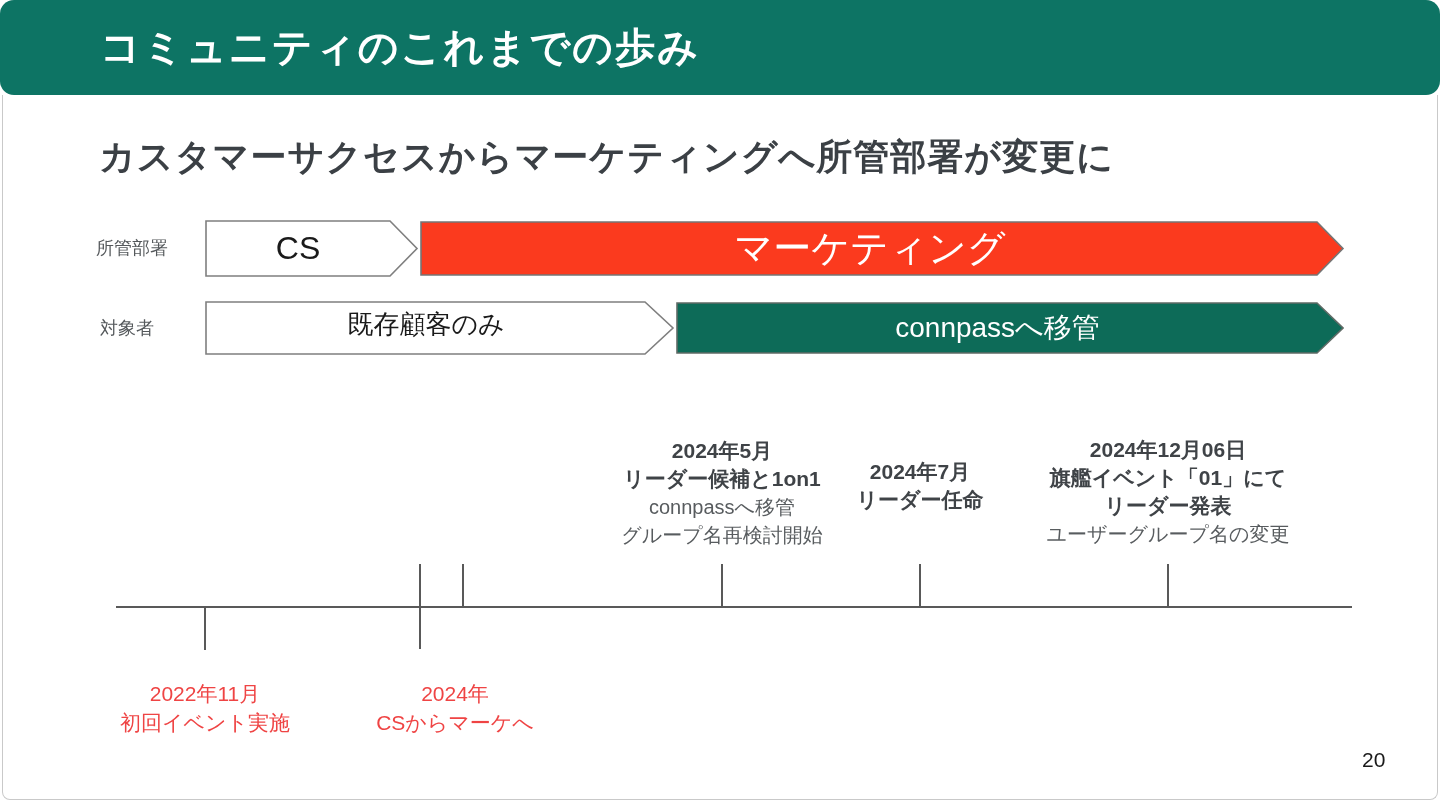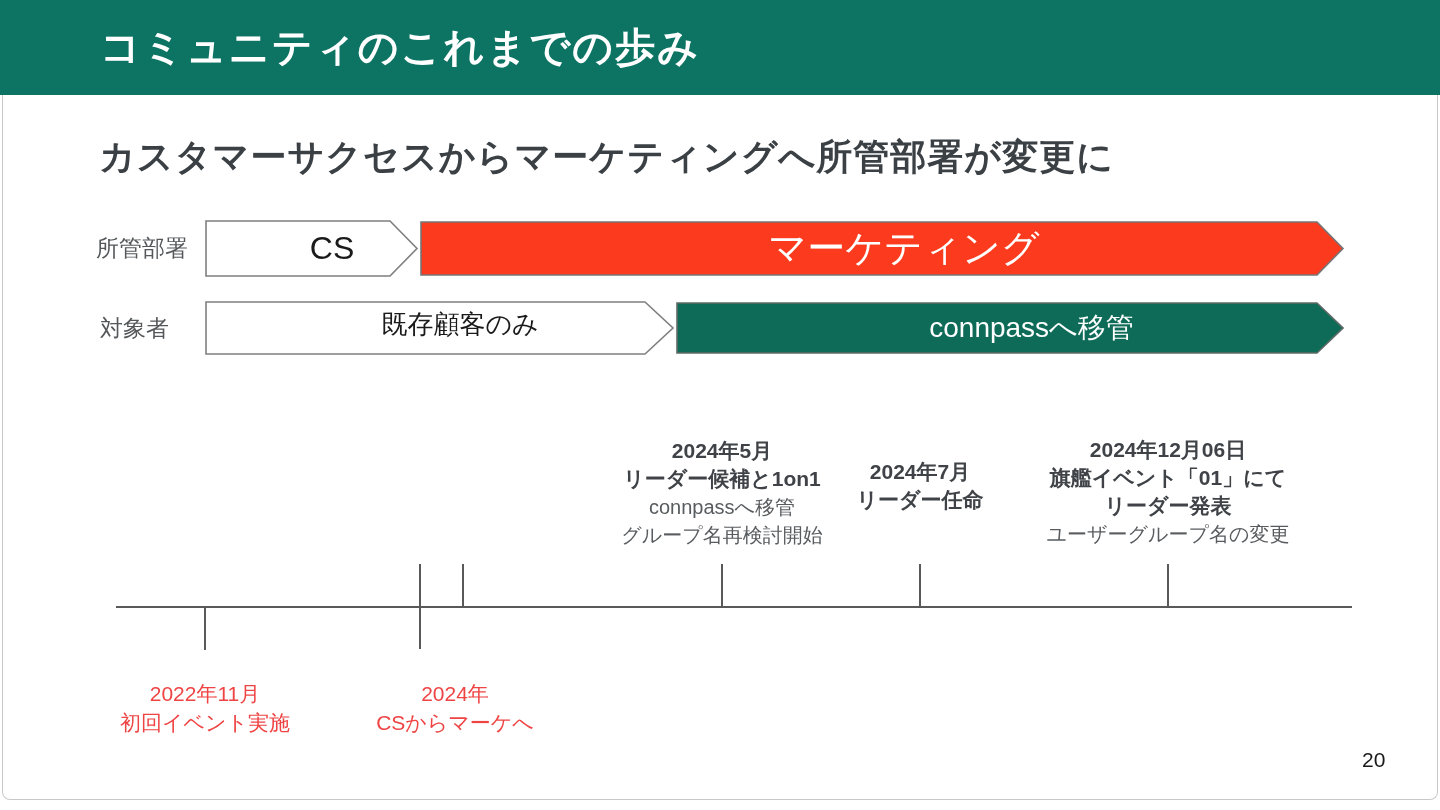--- a/index.html
+++ b/index.html
@@ -6,45 +6,45 @@
   body{
     width:1440px;height:810px;position:relative;overflow:hidden;
     background:#ffffff;
     font-family:"Liberation Sans", sans-serif;
   }
   .abs{position:absolute;}
   .slide{position:absolute;left:0;top:0;width:1440px;height:810px;}
   .header{
     position:absolute;left:0;top:0;width:1440px;height:95px;
     background:#0D7464;
+    border-radius:14px;
   }
   .header-title{
     position:absolute;left:100px;top:0;height:95px;
     display:flex;align-items:center;
     color:#ffffff;font-size:40px;font-weight:700;letter-spacing:2px;
   }
   .card{
     position:absolute;left:2px;top:95px;width:1434px;height:704px;
     background:#ffffff;
     border:1px solid #C9C9C9;border-top:none;
     border-radius:0 0 8px 8px;
   }
   .subtitle{
     position:absolute;left:99px;top:133px;
     color:#3B4045;font-size:36px;font-weight:700;letter-spacing:1px;
     white-space:nowrap;
   }
   .row-label{
     position:absolute;display:flex;align-items:center;
-    color:#54585B;font-size:23px;white-space:nowrap;
+    color:#54585B;font-size:18px;white-space:nowrap;
   }
   .arrow-text{
     position:absolute;display:flex;align-items:center;justify-content:center;
     white-space:nowrap;
-    margin-left:34px;
   }
   .arrow-text.dark{color:#1A1A1A;}
   .arrow-text.light{color:#ffffff;}
   .tl-line{position:absolute;left:116px;top:606px;width:1236px;height:2px;background:#595959;}
   .tick{position:absolute;width:2px;background:#595959;}
   .tl-above{
     position:absolute;transform:translateX(-50%);text-align:center;
     font-size:20px;line-height:28px;color:#585C5F;white-space:nowrap;
   }
   .tl-above .b{font-weight:700;color:#3F4347;font-size:21px;}

